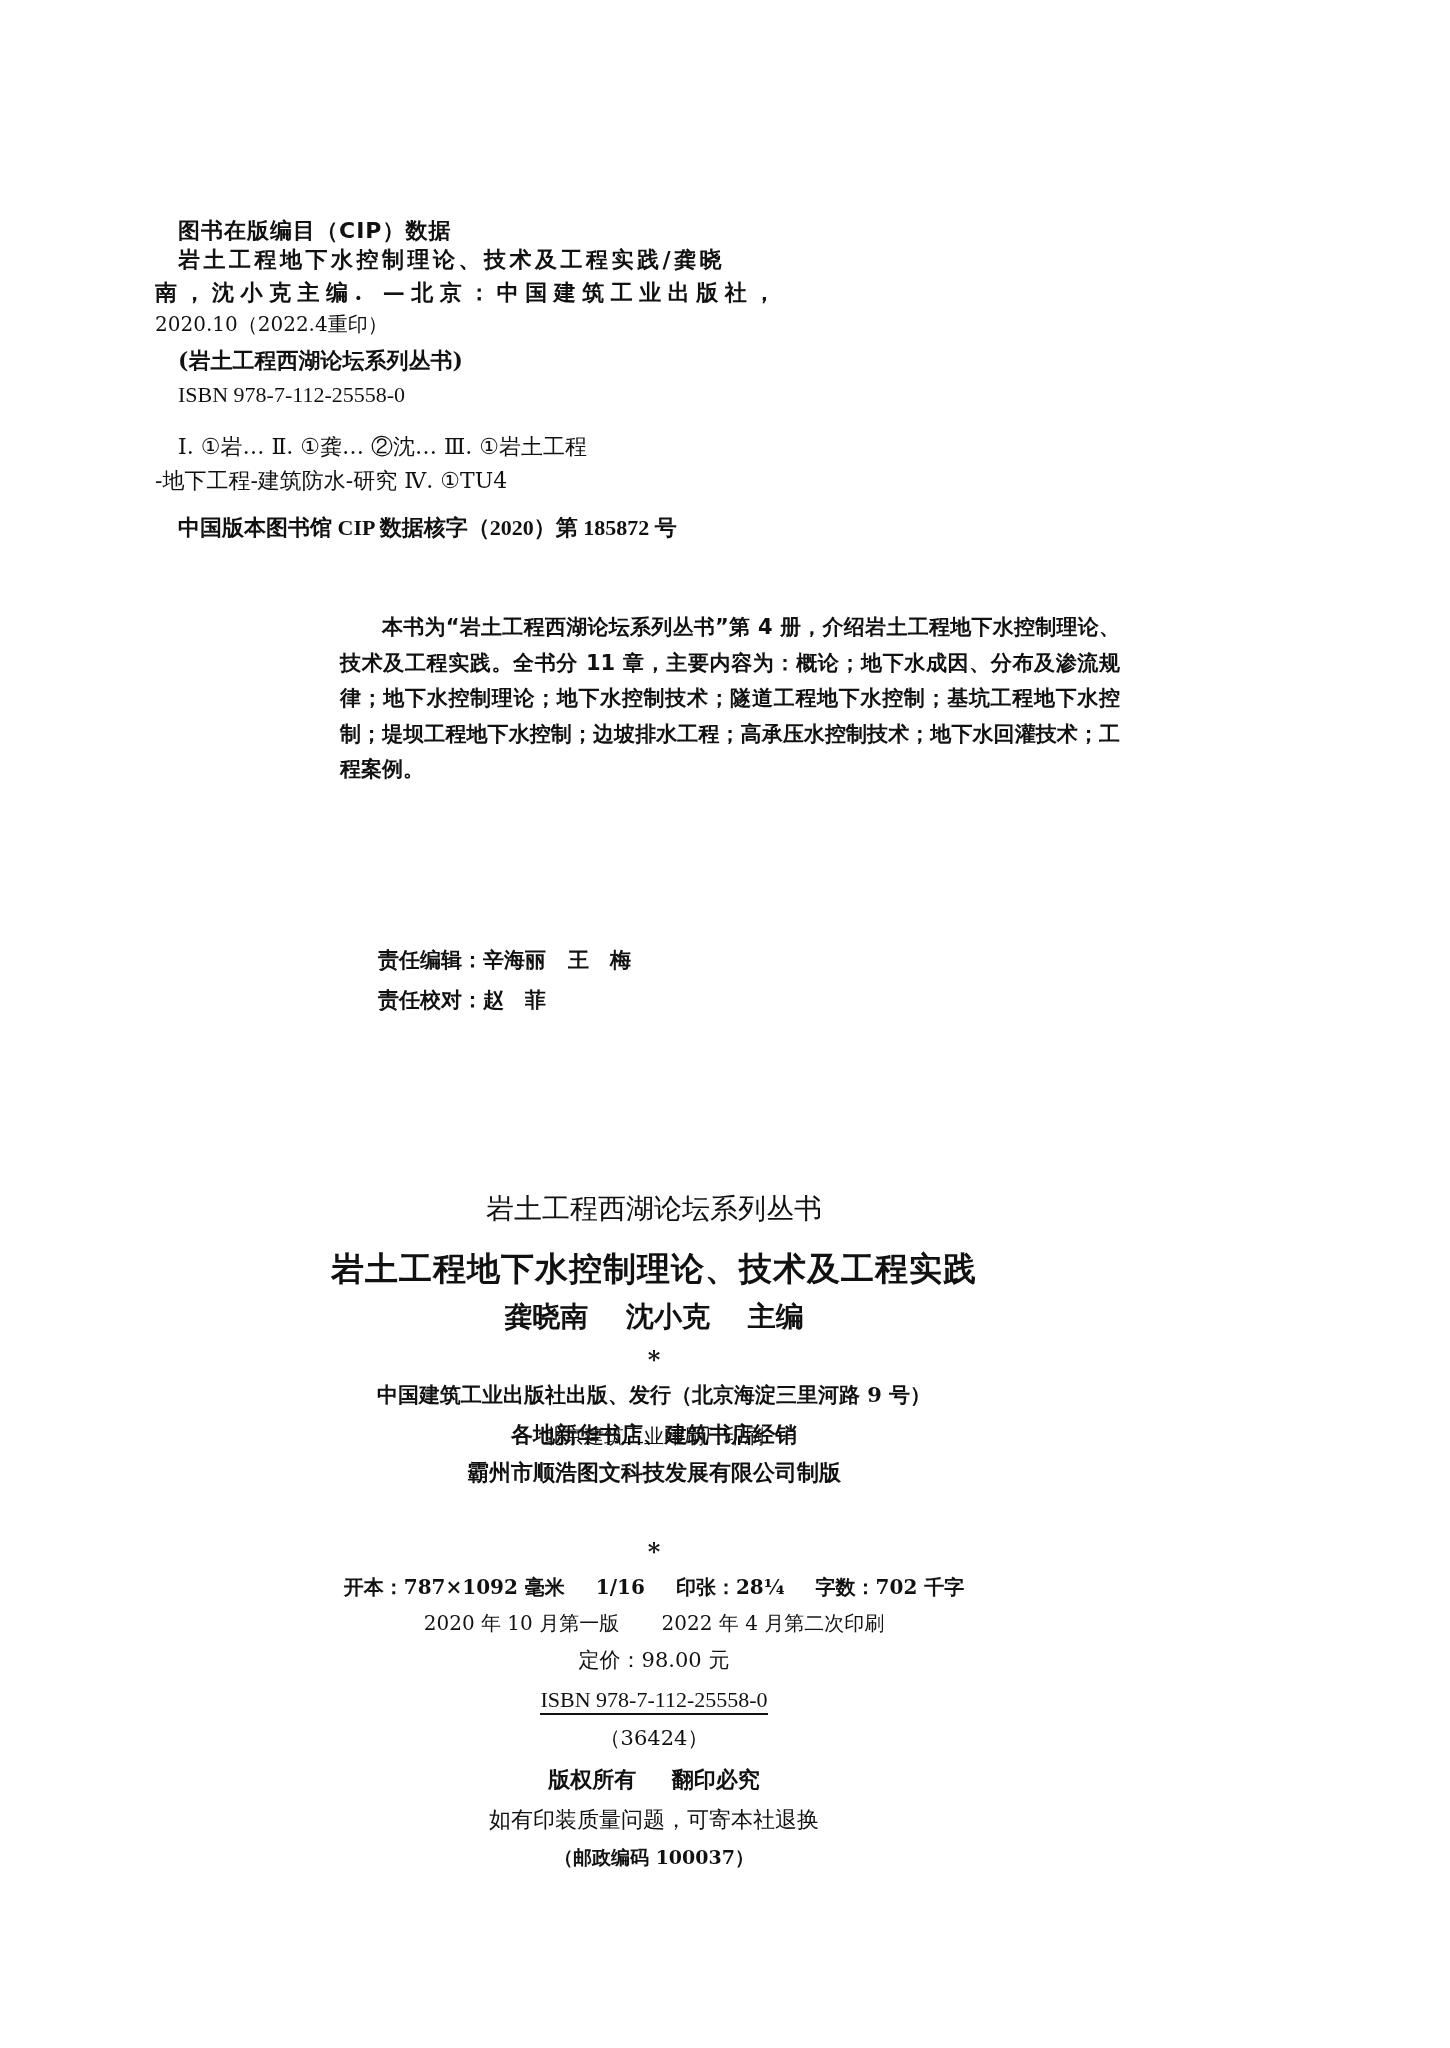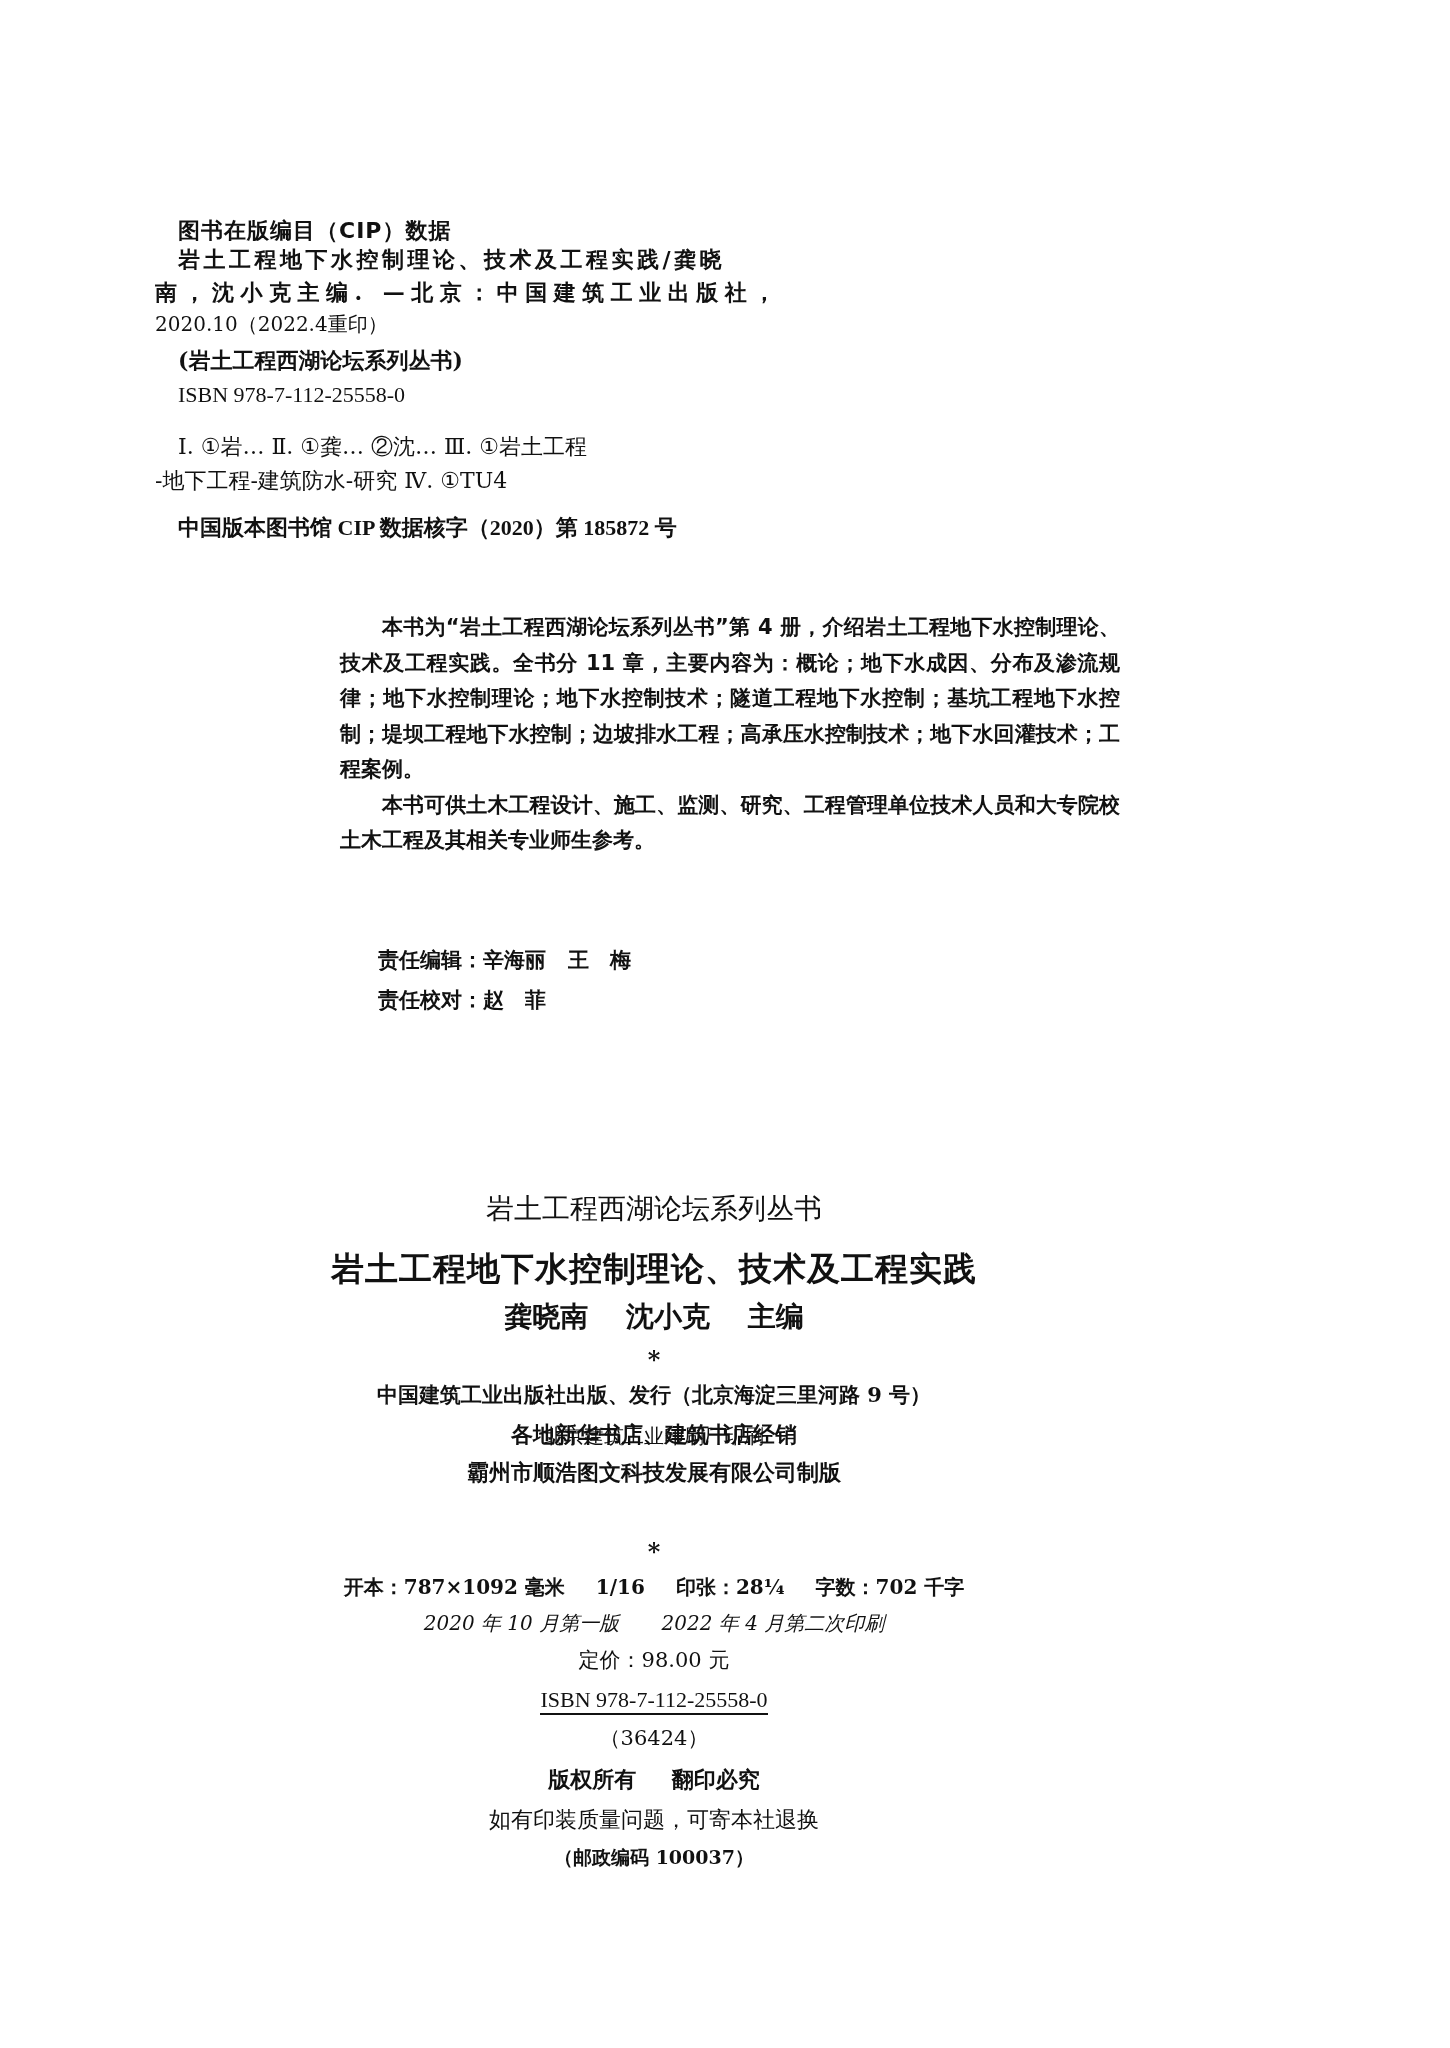--- a/index.html
+++ b/index.html
@@ -31,21 +31,21 @@
   .authors span { margin:0 14px; }
   .star { font-size:24px; font-weight:bold; }
   .star1 { top:1345px; }
   .pub1 { top:1381px; font-size:21px; font-weight:bold; }
   .pub2 { top:1420px; font-size:22px; font-weight:bold; }
   .pub3 { top:1458px; font-size:22px; font-weight:bold; }
   .pub4 { top:1423px; font-size:20px; }
   .star2 { top:1537px; }
   .spec { top:1574px; font-size:20px; font-weight:bold; }
   .spec span { margin:0 12px; }
-  .edition { top:1610px; font-size:20px;font-style:italic; }
+  .edition { top:1610px; font-size:20px; }
   .edition span { margin:0 18px; }
   .price { top:1646px; font-size:21px; font-weight:normal; }
   .isbn { top:1687px; font-size:22px; font-family:"Liberation Serif",serif; }
   .isbn span { border-bottom:2px solid #111; padding-bottom:1px; }
   .code { top:1724px; font-size:21px; }
   .rights { top:1765px; font-size:22px; font-weight:bold; }
   .rights span { margin:0 14px; }
   .return { top:1805px; font-size:22px; }
   .postal { top:1845px; font-size:19px; font-weight:bold; }
 </style>
@@ -59,21 +59,20 @@
   <div class="abs cip cip-line3">2020.10（2022.4重印）</div>
   <div class="abs cip cip-line4">(岩土工程西湖论坛系列丛书)</div>
   <div class="abs cip cip-line5">ISBN 978-7-112-25558-0</div>
   <div class="abs cip cip-line6">Ⅰ. ①岩…   Ⅱ. ①龚… ②沈…   Ⅲ. ①岩土工程</div>
   <div class="abs cip cip-line7">-地下工程-建筑防水-研究   Ⅳ. ①TU4</div>
   <div class="abs cip cip-line8">中国版本图书馆 CIP 数据核字（2020）第 185872 号</div>
 </div>
 
 <div class="abs desc">
   <p>本书为“岩土工程西湖论坛系列丛书”第 4 册，介绍岩土工程地下水控制理论、技术及工程实践。全书分 11 章，主要内容为：概论；地下水成因、分布及渗流规律；地下水控制理论；地下水控制技术；隧道工程地下水控制；基坑工程地下水控制；堤坝工程地下水控制；边坡排水工程；高承压水控制技术；地下水回灌技术；工程案例。</p>
-  <p>本书可供土木工程设计、施工、监测、研究、工程管理单位技术人员和大专院校土木工程及其相关专业师生参考。</p>
 </div>
 
 <div class="abs editors">
   <div class="row">
     <span style="margin-right:0">责任编辑：</span><span>辛海丽</span><span>王　梅</span>
   </div>
   <div class="row">
     <span style="margin-right:0">责任校对：</span><span>赵　菲</span>
   </div>
 </div>

